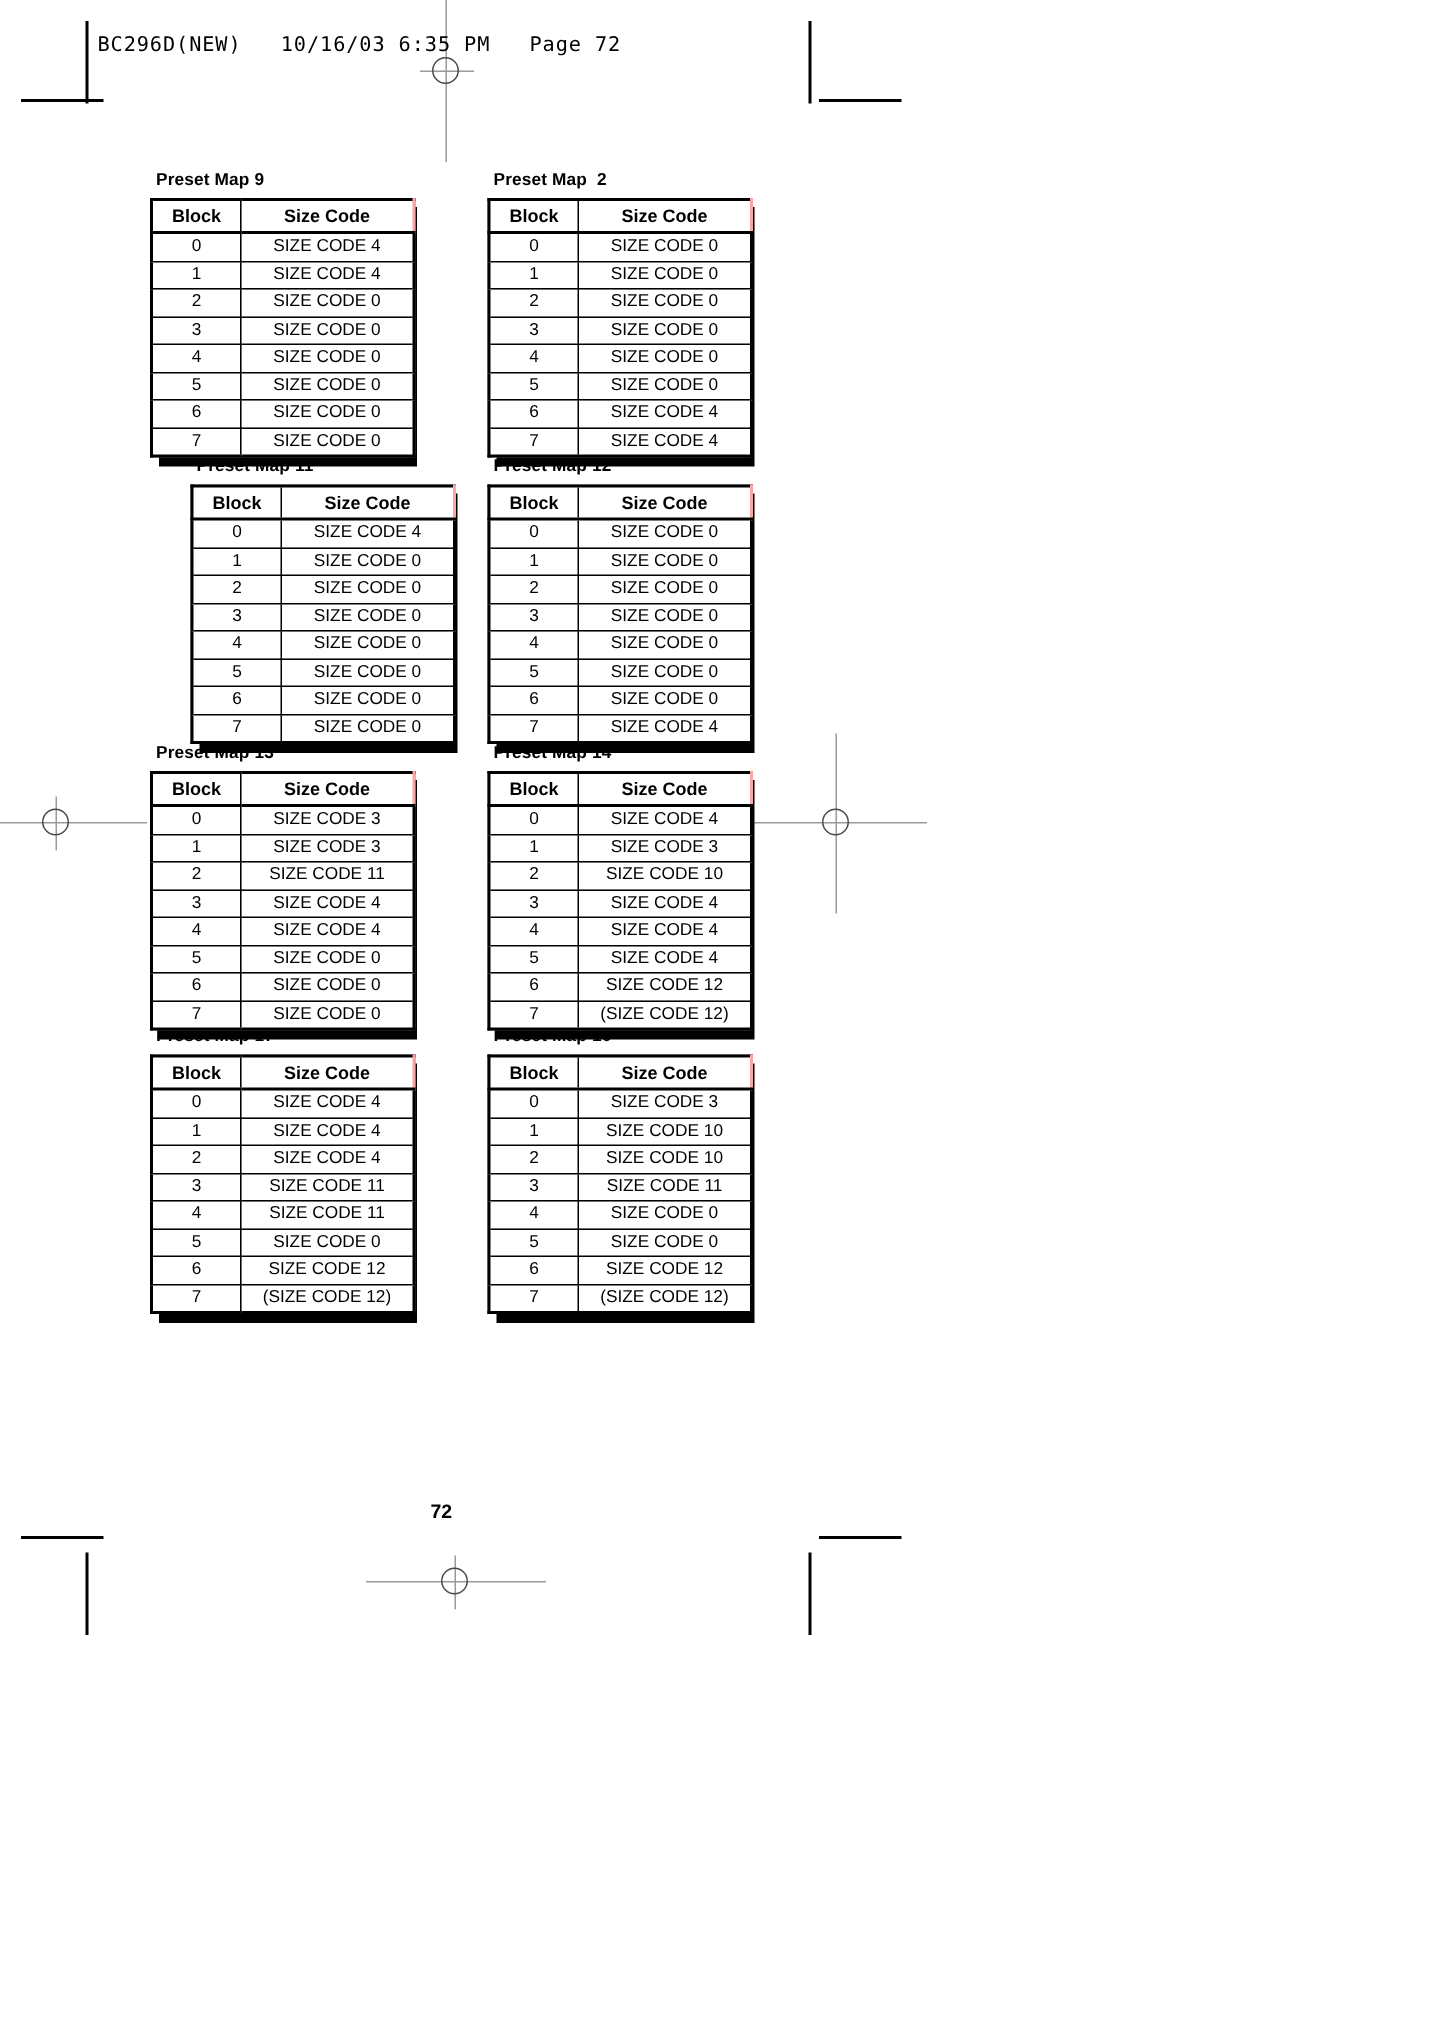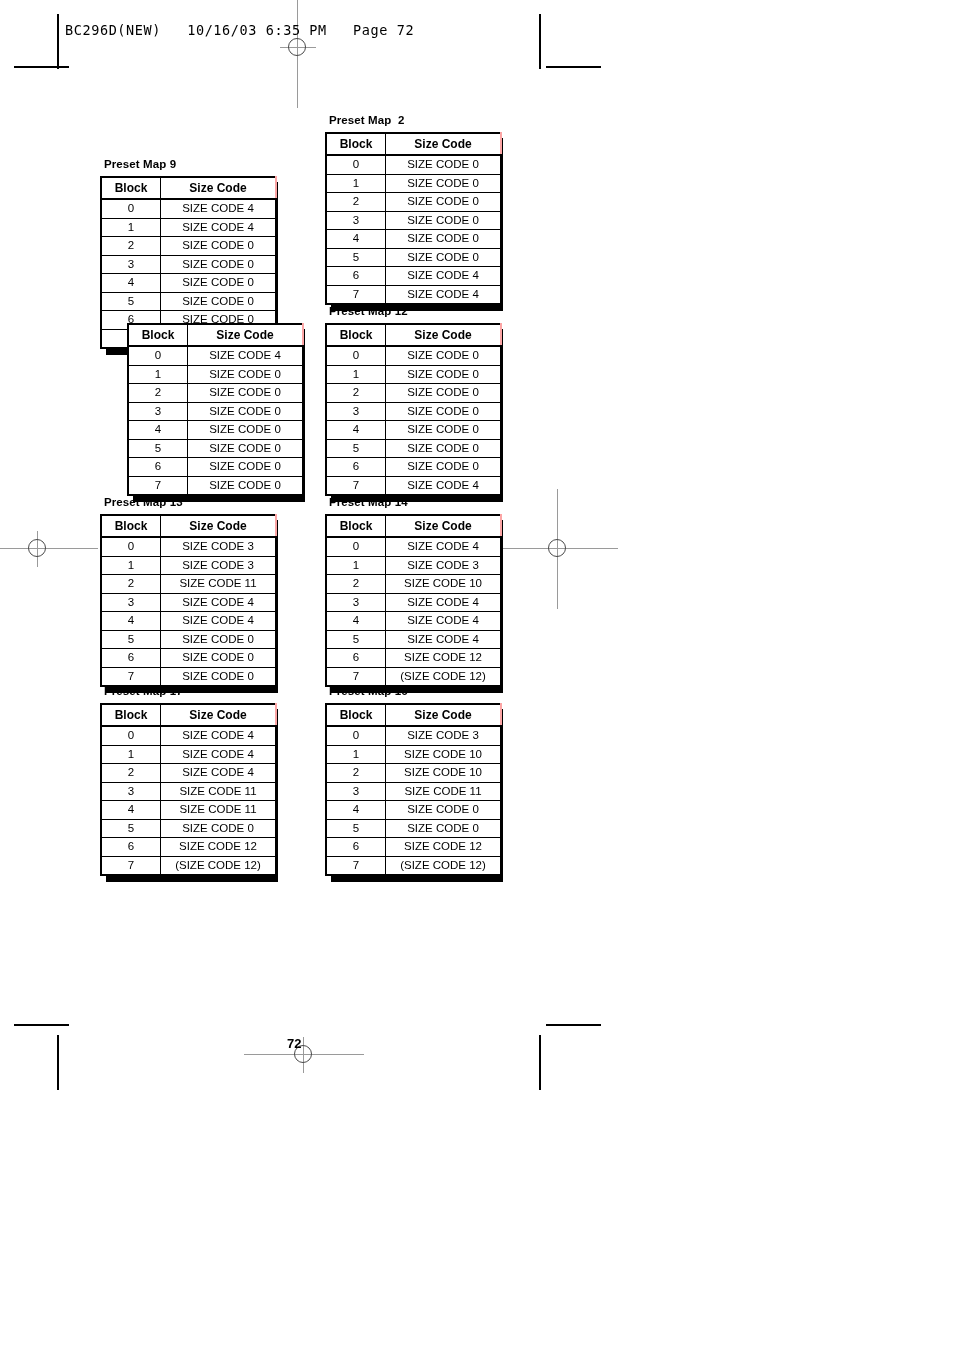--- a/index.html
+++ b/index.html
@@ -140,21 +140,20 @@
   table.preset thead tr th { border-top: 2px solid #000000; }
   table.preset tbody tr:last-child td { border-bottom: 2px solid #000000; }
 
   .page-number {
     position: absolute;
     left: 287px;
     top: 1000px;
     font-size: 13px;
     font-weight: bold;
     color: #000000;
-    margin-top: 36px;
   }
 </style>
 </head>
 <body>
 
 <div class="sheet">
 
   <div class="crop-line crop-v" style="left:57px; top:14px;"></div>
   <div class="crop-line crop-h" style="left:14px; top:66px;"></div>
   <div class="crop-line crop-v" style="left:539px; top:14px;"></div>
@@ -180,21 +179,21 @@
     <div class="reg-circle"></div>
   </div>
   <div class="reg-target wide" style="left:286px; top:1037px;">
     <div class="reg-cross-h"></div>
     <div class="reg-cross-v"></div>
     <div class="reg-circle"></div>
   </div>
 
   <div class="slug">BC296D(NEW)   10/16/03 6:35 PM   Page 72</div>
 
-  <div class="map-block" style="left:100px; top:114px;margin-top:44px;">
+  <div class="map-block" style="left:100px; top:114px;">
     <div class="map-title">Preset Map 9</div>
     <div class="tbl-wrap">
       <table class="preset">
         <thead>
           <tr>
             <th class="col-block">Block</th>
             <th class="col-size">Size Code</th>
           </tr>
         </thead>
         <tbody>

